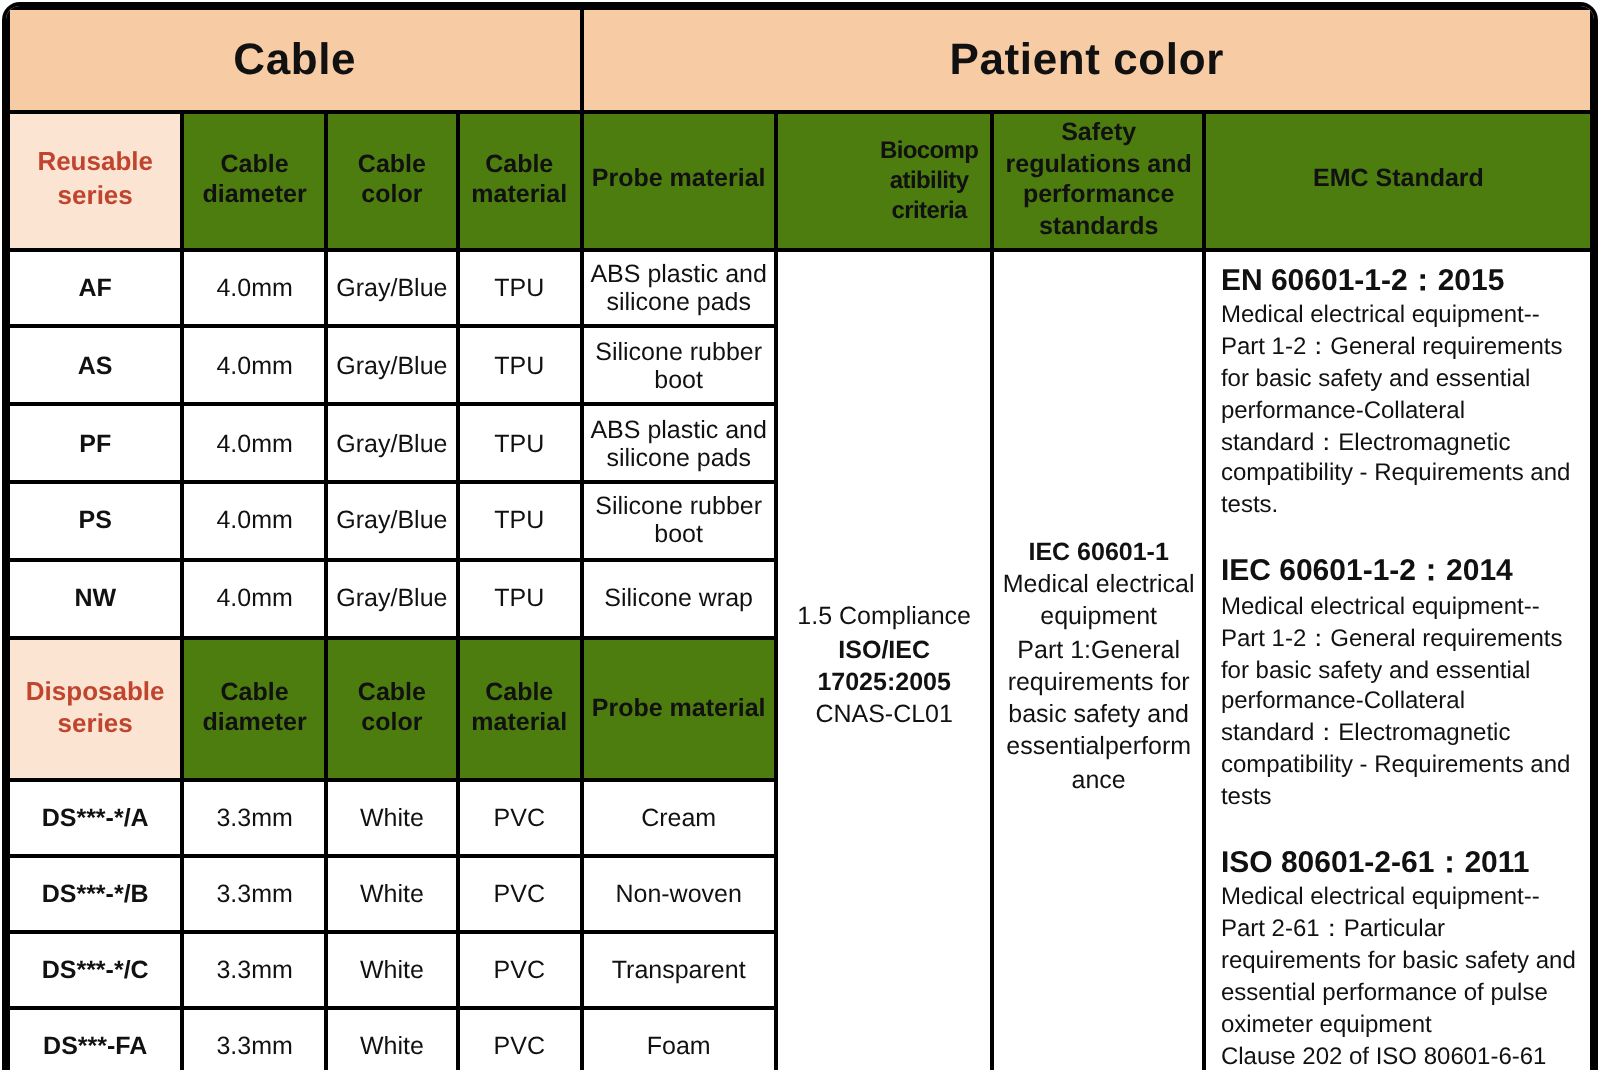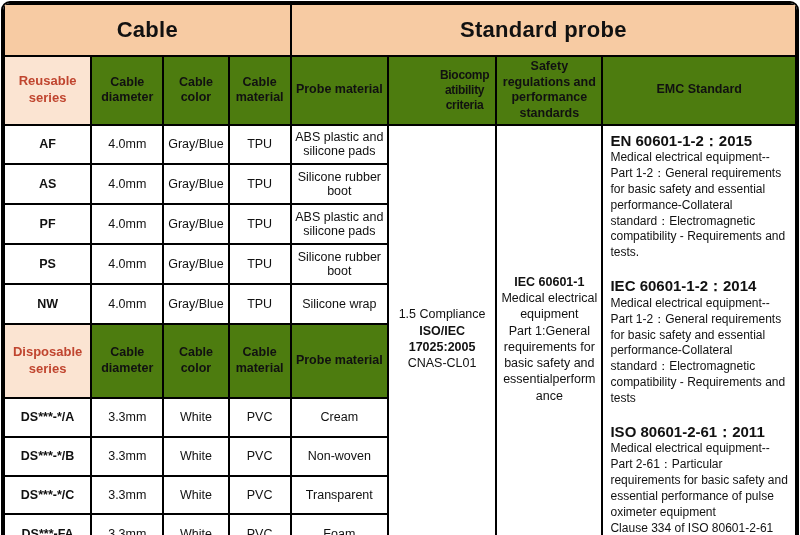--- a/index.html
+++ b/index.html
@@ -60,21 +60,21 @@
   td.merged-center .b { font-weight: bold; display: block; }
   td.merged-center .r { display: block; }
   td.emc-cell {
     text-align: left;
     vertical-align: top;
     font-size: 12px;
     line-height: 1.32;
     padding: 5px 6px 4px 7px;
   }
   .emc-block { margin-bottom: 15px; }
-  .emc-block:last-child { margin-bottom: 12px; }
+  .emc-block:last-child { margin-bottom: 0; }
   .emc-title { font-weight: bold; display: block; font-size: 15px; }
   .emc-body { display: inline; text-align: center; }
   .emc-footer { display: block; }
 </style>
 </head>
 <body>
 
 <div class="table-wrap">
 <table class="spec">
   <colgroup>
@@ -84,21 +84,21 @@
         <col style="width:62px">
     <col style="width:97px">
         <col style="width:108px">
         <col style="width:106px">
         <col style="width:193px">
   </colgroup>
 
   <tbody>
         <tr style="height:52px">
     <td class="group-header" colspan="4">Cable</td>
-    <td class="group-header" colspan="4">Standard probe</td>
+    <td class="group-header" colspan="4">Patient color</td>
   </tr>
 
   <tr style="height:68px">
     <td class="series-header">Reusable series</td>
     <td class="sub-header">Cable diameter</td>
     <td class="sub-header">Cable color</td>
     <td class="sub-header">Cable material</td>
     <td class="sub-header">Probe material</td>
     <td class="sub-header tight">Biocompatibility criteria</td>
     <td class="sub-header">Safety regulations and performance standards</td>
@@ -130,21 +130,21 @@
         <span class="emc-title">EN 60601-1-2：2015</span>
         <span class="emc-body">Medical electrical equipment--Part 1-2：General requirements for basic safety and essential performance-Collateral standard：Electromagnetic compatibility - Requirements and tests.</span>
       </div>
       <div class="emc-block">
         <span class="emc-title">IEC 60601-1-2：2014</span>
         <span class="emc-body">Medical electrical equipment--Part 1-2：General requirements for basic safety and essential performance-Collateral standard：Electromagnetic compatibility - Requirements and tests</span>
       </div>
       <div class="emc-block">
         <span class="emc-title">ISO 80601-2-61：2011</span>
         <span class="emc-body">Medical electrical equipment--Part 2-61：Particular requirements for basic safety and essential performance of pulse oximeter equipment</span>
-        <span class="emc-footer">Clause 334 of ISO 80601-2-61</span>
+        <span class="emc-footer">Clause 202 of ISO 80601-6-61</span>
       </div>
     </td>
   </tr>
 
   <tr style="height:38px">
     <td class="series-cell">AS</td>
     <td>4.0mm</td>
     <td>Gray/Blue</td>
     <td>TPU</td>
     <td>Silicone rubber boot</td>

